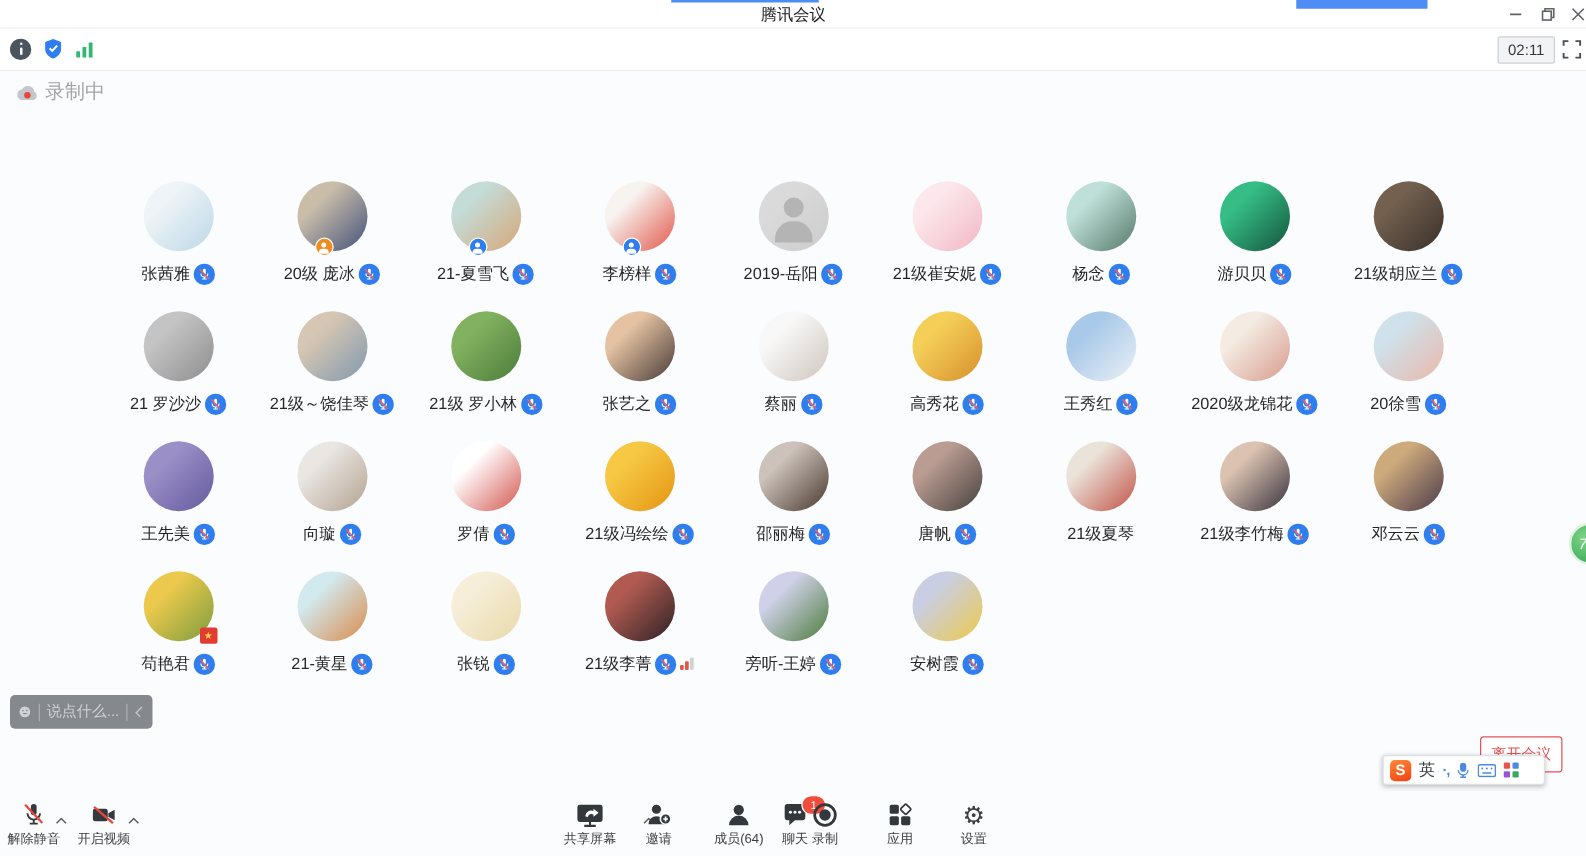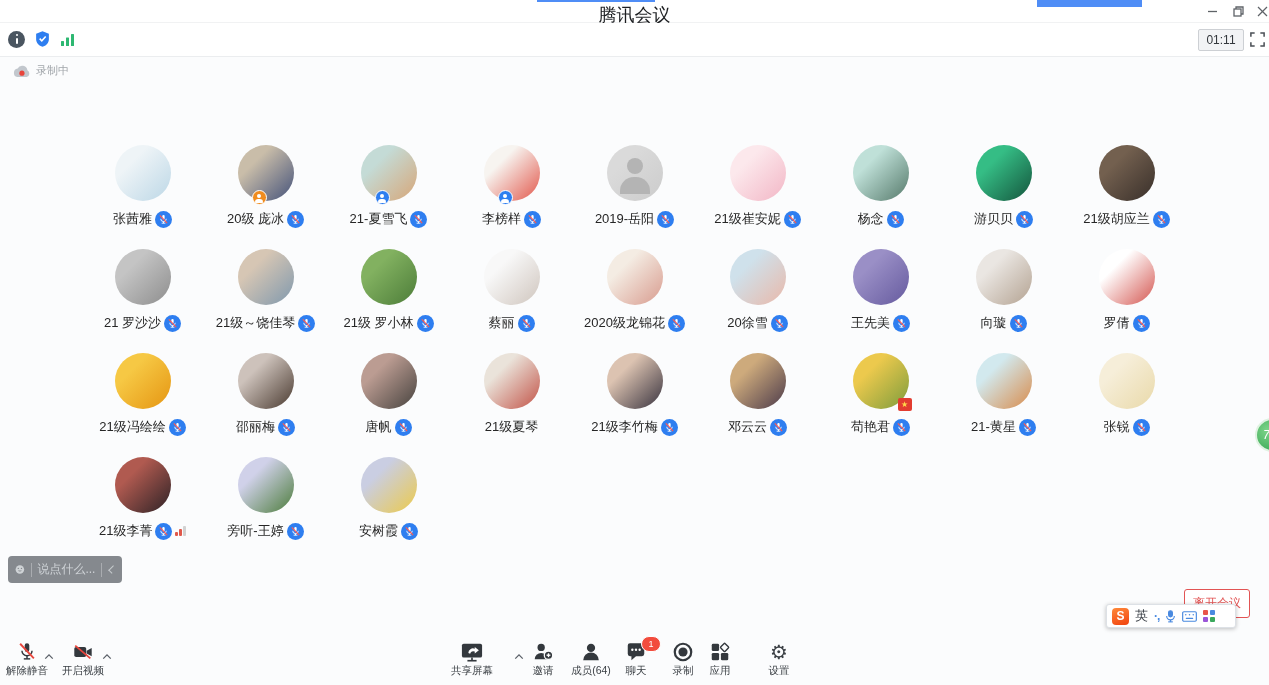--- a/index.html
+++ b/index.html
@@ -1,38 +1,38 @@
 <!DOCTYPE html>
 <html><head>
 <meta charset="utf-8">
 <style>
   html,body{margin:0;padding:0}
   body{width:1269px;height:685px;position:relative;overflow:hidden;background:#fff;
        font-family:"Liberation Sans","DejaVu Sans",sans-serif;color:#262626}
   
   .titlebar{position:absolute;top:0;left:0;right:0;height:22px;background:#fff;border-bottom:1px solid #f1f2f3}
-  .apptitle{position:absolute;top:3px;left:0;right:0;text-align:center;font-size:18px;color:#1c1e21}
+  .apptitle{position:absolute;top:3px;left:0;right:0;text-align:center;font-size:13px;color:#1c1e21}
   .tabfrag{position:absolute;background:#4f8df6}
   .tabfrag.l{left:537px;top:0;width:118px;height:2px}
   .tabfrag.r{left:1037px;top:0;width:105px;height:7px}
   .winbtn{position:absolute;top:0;width:26px;height:22px;display:flex;align-items:center;justify-content:center;cursor:default}
   .winbtn svg{stroke:#5f6368;stroke-width:1.3;fill:none}
   
   .topbar{position:absolute;top:23px;left:0;right:0;height:33px;background:#fff;border-bottom:1px solid #ebedef}
   .topbar-left{position:absolute;left:8px;top:7px;display:flex;gap:9px;align-items:center}
   .ic-info{width:17px;height:17px;border-radius:50%;background:#4a5560;position:relative}
   .ic-info::before{content:"";position:absolute;left:7.5px;top:3px;width:2px;height:2px;background:#fff;border-radius:50%}
   .ic-info::after{content:"";position:absolute;left:7.5px;top:7px;width:2px;height:6px;background:#fff;border-radius:1px}
   .timerbox{position:absolute;left:1198px;top:6px;width:44px;height:20px;background:#f2f3f5;border:1px solid #cdd0d4;
             border-radius:2px;font-size:12px;color:#33373c;text-align:center;line-height:20px}
   .fsbtn{position:absolute;left:1249px;top:8px;width:17px;height:17px}
   
   .main{position:absolute;top:57px;left:0;right:0;bottom:0;background:#fbfcfd}
   .recording{position:absolute;left:12px;top:6px;display:flex;align-items:center;gap:5px}
-  .rec-label{font-size:11px;color:#a0a5aa;text-shadow:0 0 2px #fff}
+  .rec-label{font-size:16px;color:#a0a5aa;text-shadow:0 0 2px #fff}
   .banner{position:absolute;left:535px;top:4px;width:203px;height:31px;background:#d8e9fc;border-radius:2px}
   .banner span{font-size:12px;color:#4a7ac9;line-height:31px;padding-left:10px;display:block}
   
   .grid{position:absolute;left:81px;top:82px;width:1110px;display:flex;flex-wrap:wrap}
   .cell{width:123px;height:104px;display:flex;flex-direction:column;align-items:center;padding-top:6px;box-sizing:border-box}
   .avatar{width:56px;height:56px;border-radius:50%;position:relative;flex:none}
   .avatar.silhouette::before{content:"";position:absolute;left:20px;top:13px;width:16px;height:16px;border-radius:50%;background:#b4b4b4}
   .avatar.silhouette::after{content:"";position:absolute;left:13px;top:32px;width:30px;height:17px;border-radius:14px 14px 0 0;background:#b4b4b4}
   .avatar.rainbow{background:conic-gradient(from 150deg at 42% 58%, #e23333 0 10%, #f08a1e 10% 20%, #f4d salary 0, #f4d83a 20% 30%, #3aa341 30% 40%, #3566c6 40% 50%, #8a55c8 50% 60%, #ffffff 60% 100%) !important}
   .role-badge{position:absolute;bottom:-4px;left:14px;width:13px;height:13px;border-radius:50%;border:1px solid #fff;box-sizing:content-box}
@@ -110,21 +110,21 @@
     <svg width="17" height="18" viewBox="0 0 24 24">
       <path d="M12 1 L21 4.5 V12 C21 17.5 17 21.5 12 23 C7 21.5 3 17.5 3 12 V4.5 Z" fill="#2e7ef0"></path>
       <path d="M8 11.5 L11 14.5 L16.5 8.5" stroke="#fff" stroke-width="2.2" fill="none"></path>
     </svg>
     <svg width="15" height="15" viewBox="0 0 15 15">
       <rect x="1" y="9" width="3" height="5" rx="0.5" fill="#2eb872"></rect>
       <rect x="6" y="5.5" width="3" height="8.5" rx="0.5" fill="#2eb872"></rect>
       <rect x="11" y="2" width="3" height="12" rx="0.5" fill="#2eb872"></rect>
     </svg>
   </div>
-  <div class="timerbox">01:11</div>
+  <div class="timerbox">02:11</div>
   <svg class="fsbtn" viewBox="0 0 18 18" fill="none" stroke="#4a4f55" stroke-width="1.6">
     <path d="M2 6 V2 H6"></path>
       <path d="M12 2 H16 V6"></path>
       <path d="M16 12 V16 H12"></path>
       <path d="M6 16 H2 V12"></path>
   </svg>
 </div>
 
 <div class="main">
 
@@ -329,38 +329,83 @@
               <rect x="9.5" y="2" width="5" height="10" rx="2.5" fill="#fff"></rect>
               <path d="M6 10.5 a6 6 0 0 0 12 0" stroke="#fff" stroke-width="2" fill="none"></path>
               <line x1="12" y1="16.5" x2="12" y2="20" stroke="#fff" stroke-width="2"></line>
               <line x1="8" y1="20" x2="16" y2="20" stroke="#fff" stroke-width="2"></line>
               <line x1="4" y1="3" x2="20" y2="20" stroke="#ff5a50" stroke-width="2.6"></line>
             </svg>
           </span>
         </div>
   </div>
 
+  <div class="cell">
+    <div class="avatar" style="background: linear-gradient(135deg, rgb(229, 194, 162) 30%, rgb(71, 58, 55));"></div>
+    <div class="prow">
+      <span class="pname">张艺之</span>
+    <span class="mute-badge">
+            <svg width="11" height="11" viewBox="0 0 24 24">
+              <rect x="9.5" y="2" width="5" height="10" rx="2.5" fill="#fff"></rect>
+              <path d="M6 10.5 a6 6 0 0 0 12 0" stroke="#fff" stroke-width="2" fill="none"></path>
+              <line x1="12" y1="16.5" x2="12" y2="20" stroke="#fff" stroke-width="2"></line>
+              <line x1="8" y1="20" x2="16" y2="20" stroke="#fff" stroke-width="2"></line>
+              <line x1="4" y1="3" x2="20" y2="20" stroke="#ff5a50" stroke-width="2.6"></line>
+            </svg>
+          </span>
+        </div>
+  </div>
 
   <div class="cell">
     <div class="avatar" style="background: linear-gradient(135deg, rgb(248, 248, 248) 30%, rgb(207, 197, 189));"></div>
     <div class="prow">
       <span class="pname">蔡丽</span>
     <span class="mute-badge">
             <svg width="11" height="11" viewBox="0 0 24 24">
               <rect x="9.5" y="2" width="5" height="10" rx="2.5" fill="#fff"></rect>
               <path d="M6 10.5 a6 6 0 0 0 12 0" stroke="#fff" stroke-width="2" fill="none"></path>
               <line x1="12" y1="16.5" x2="12" y2="20" stroke="#fff" stroke-width="2"></line>
               <line x1="8" y1="20" x2="16" y2="20" stroke="#fff" stroke-width="2"></line>
               <line x1="4" y1="3" x2="20" y2="20" stroke="#ff5a50" stroke-width="2.6"></line>
             </svg>
           </span>
         </div>
   </div>
 
-
+  <div class="cell">
+    <div class="avatar" style="background: linear-gradient(135deg, rgb(244, 207, 88) 30%, rgb(215, 143, 44));"></div>
+    <div class="prow">
+      <span class="pname">高秀花</span>
+    <span class="mute-badge">
+            <svg width="11" height="11" viewBox="0 0 24 24">
+              <rect x="9.5" y="2" width="5" height="10" rx="2.5" fill="#fff"></rect>
+              <path d="M6 10.5 a6 6 0 0 0 12 0" stroke="#fff" stroke-width="2" fill="none"></path>
+              <line x1="12" y1="16.5" x2="12" y2="20" stroke="#fff" stroke-width="2"></line>
+              <line x1="8" y1="20" x2="16" y2="20" stroke="#fff" stroke-width="2"></line>
+              <line x1="4" y1="3" x2="20" y2="20" stroke="#ff5a50" stroke-width="2.6"></line>
+            </svg>
+          </span>
+        </div>
+  </div>
+
+  <div class="cell">
+    <div class="avatar" style="background: linear-gradient(135deg, rgb(169, 201, 233) 30%, rgb(234, 240, 246));"></div>
+    <div class="prow">
+      <span class="pname">王秀红</span>
+    <span class="mute-badge">
+            <svg width="11" height="11" viewBox="0 0 24 24">
+              <rect x="9.5" y="2" width="5" height="10" rx="2.5" fill="#fff"></rect>
+              <path d="M6 10.5 a6 6 0 0 0 12 0" stroke="#fff" stroke-width="2" fill="none"></path>
+              <line x1="12" y1="16.5" x2="12" y2="20" stroke="#fff" stroke-width="2"></line>
+              <line x1="8" y1="20" x2="16" y2="20" stroke="#fff" stroke-width="2"></line>
+              <line x1="4" y1="3" x2="20" y2="20" stroke="#ff5a50" stroke-width="2.6"></line>
+            </svg>
+          </span>
+        </div>
+  </div>
 
   <div class="cell">
     <div class="avatar" style="background: linear-gradient(135deg, rgb(244, 236, 227) 30%, rgb(216, 155, 142));"></div>
     <div class="prow">
       <span class="pname">2020级龙锦花</span>
     <span class="mute-badge">
             <svg width="11" height="11" viewBox="0 0 24 24">
               <rect x="9.5" y="2" width="5" height="10" rx="2.5" fill="#fff"></rect>
               <path d="M6 10.5 a6 6 0 0 0 12 0" stroke="#fff" stroke-width="2" fill="none"></path>
               <line x1="12" y1="16.5" x2="12" y2="20" stroke="#fff" stroke-width="2"></line>
@@ -677,21 +722,21 @@
       <path d="M9 13 a5 5 0 0 1 7 -4.5 V6.5 L20.5 10 L16 13.5 V11.5 a3.4 3.4 0 0 0 -5 2.5 Z" fill="#fff"></path>
       <line x1="13" y1="18" x2="13" y2="21" stroke="#33383d" stroke-width="1.8"></line>
       <line x1="8" y1="21.5" x2="18" y2="21.5" stroke="#33383d" stroke-width="1.8"></line>
     </svg>
     <span class="lbl">共享屏幕</span>
   </div>
   <svg class="tool-caret" style="left:514px" viewBox="0 0 12 8" fill="none" stroke="#5a6068" stroke-width="1.5">
       <polyline points="1.5,6.5 6,2 10.5,6.5"></polyline>
     </svg>
 
-  <div class="tool-item" style="left:543px">
+  <div class="tool-item" style="left:527px">
     <svg width="22" height="22" viewBox="0 0 24 24">
       <circle cx="10" cy="7" r="4" fill="#33383d"></circle>
       <path d="M3 20 a7 7 0 0 1 14 0 Z" fill="#33383d"></path>
       <circle cx="18" cy="15.5" r="4.6" fill="#33383d" stroke="#fbfcfd" stroke-width="1.4"></circle>
       <line x1="18" y1="13.4" x2="18" y2="17.6" stroke="#fff" stroke-width="1.5"></line>
       <line x1="15.9" y1="15.5" x2="20.1" y2="15.5" stroke="#fff" stroke-width="1.5"></line>
     </svg>
     <span class="lbl">邀请</span>
   </div>
 
@@ -707,21 +752,21 @@
     <span class="chat-badge">1</span>
     <svg width="22" height="22" viewBox="0 0 24 24">
       <path d="M3 5 a2.5 2.5 0 0 1 2.5 -2.5 H18.5 A2.5 2.5 0 0 1 21 5 V14 a2.5 2.5 0 0 1 -2.5 2.5 H12 L7 21 V16.5 H5.5 A2.5 2.5 0 0 1 3 14 Z" fill="#33383d"></path>
       <circle cx="8" cy="9.5" r="1.3" fill="#fff"></circle>
         <circle cx="12" cy="9.5" r="1.3" fill="#fff"></circle>
         <circle cx="16" cy="9.5" r="1.3" fill="#fff"></circle>
     </svg>
     <span class="lbl">聊天</span>
   </div>
 
-  <div class="tool-item" style="left:683px">
+  <div class="tool-item" style="left:660px">
     <svg width="22" height="22" viewBox="0 0 24 24">
       <circle cx="12" cy="12" r="9" fill="none" stroke="#33383d" stroke-width="2.4"></circle>
       <circle cx="12" cy="12" r="5" fill="#33383d"></circle>
     </svg>
     <span class="lbl">录制</span>
   </div>
 
   <div class="tool-item" style="left:720px">
     <svg width="22" height="22" viewBox="0 0 24 24">
       <rect x="3" y="3" width="8" height="8" rx="1.5" fill="#33383d"></rect>

